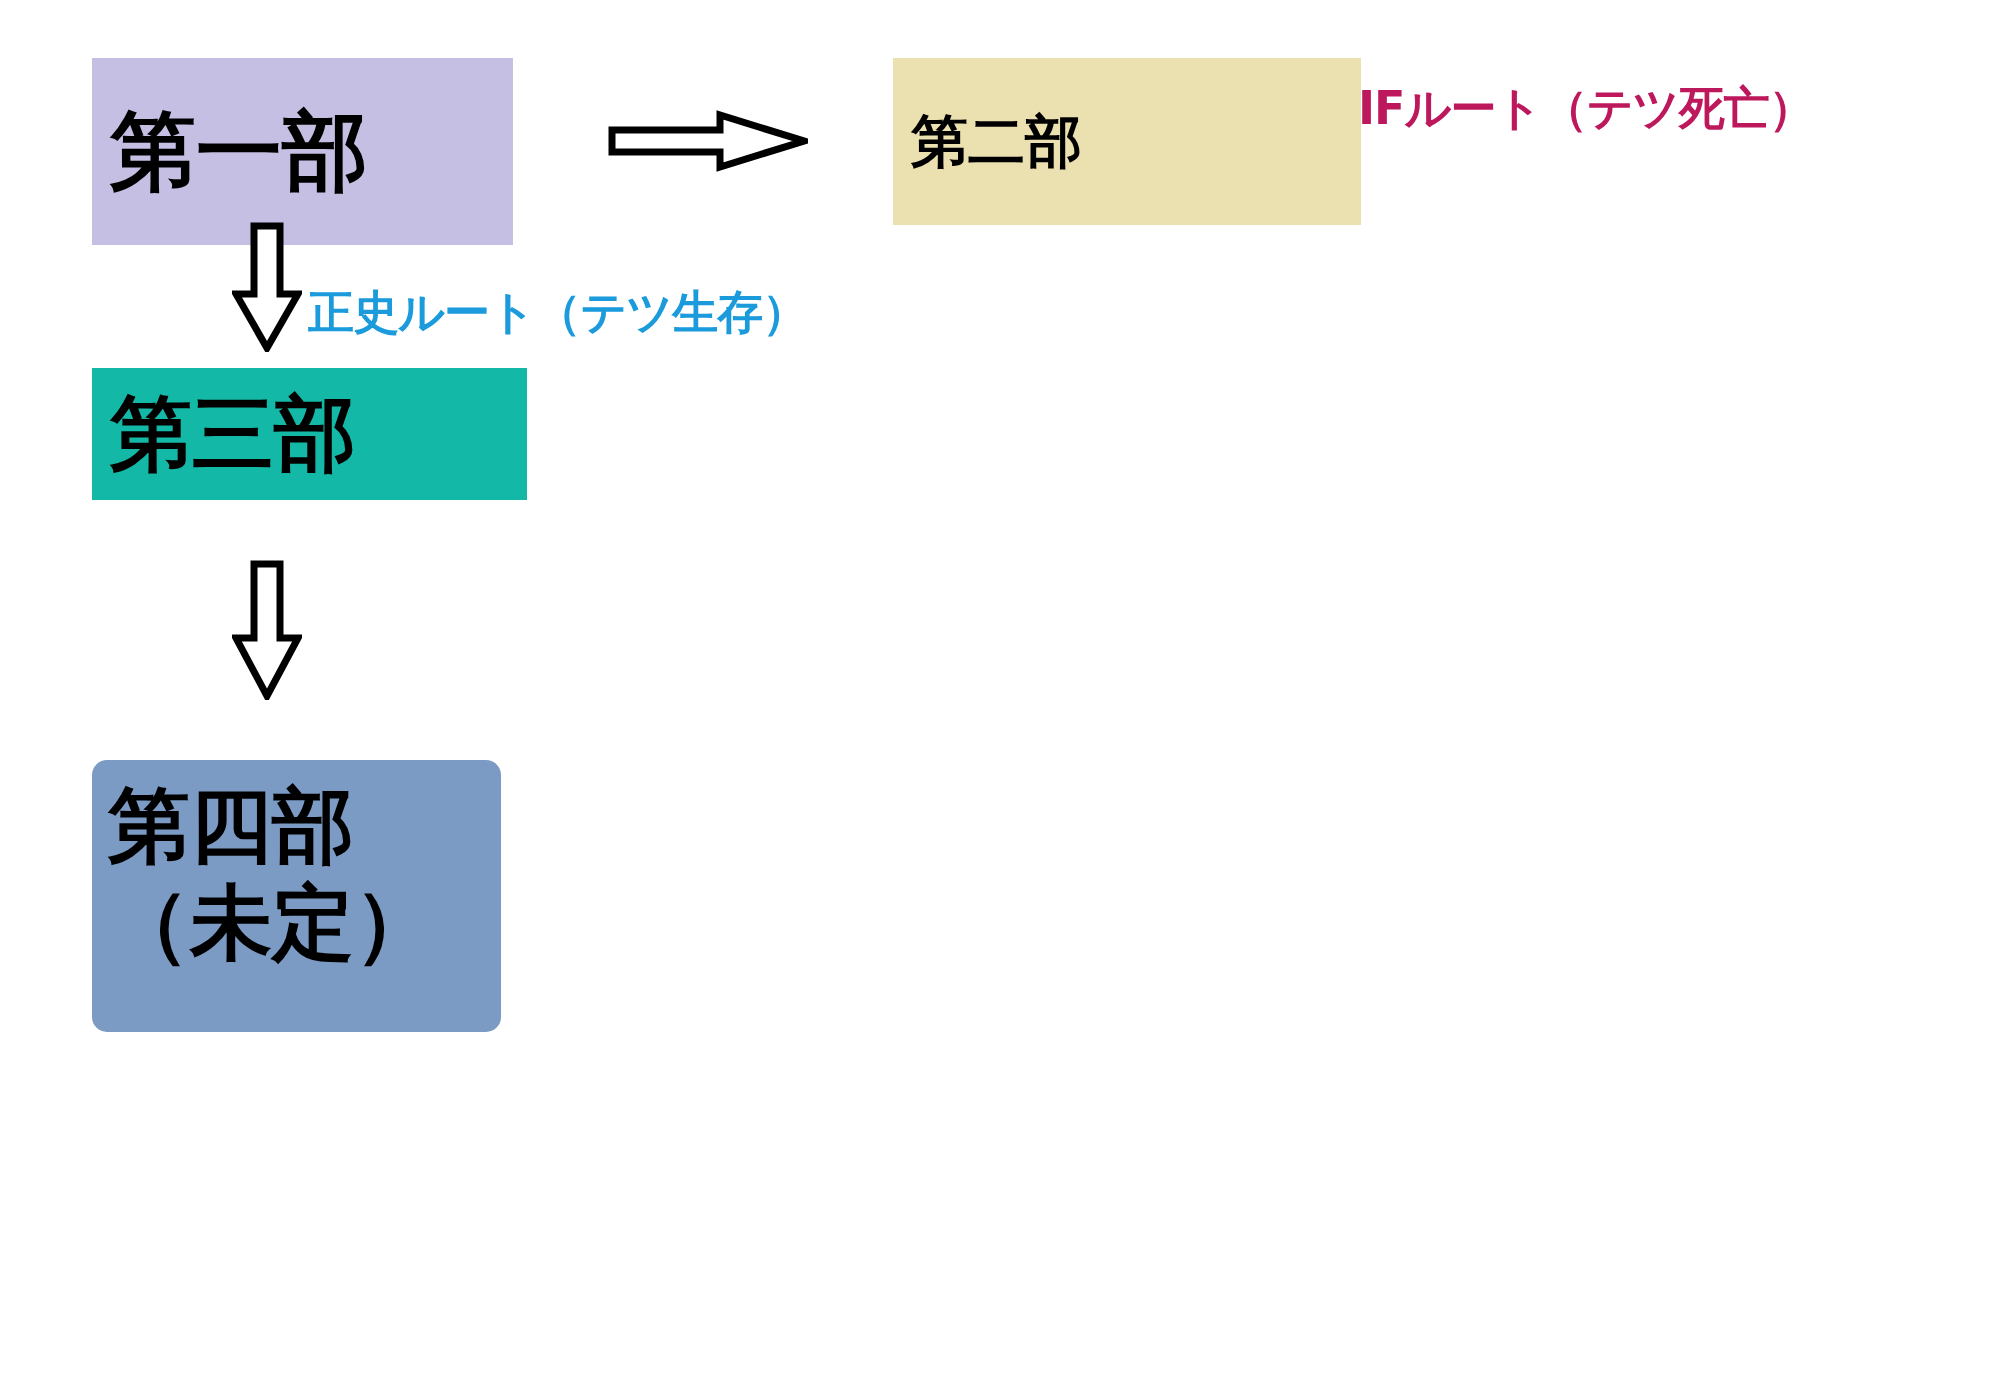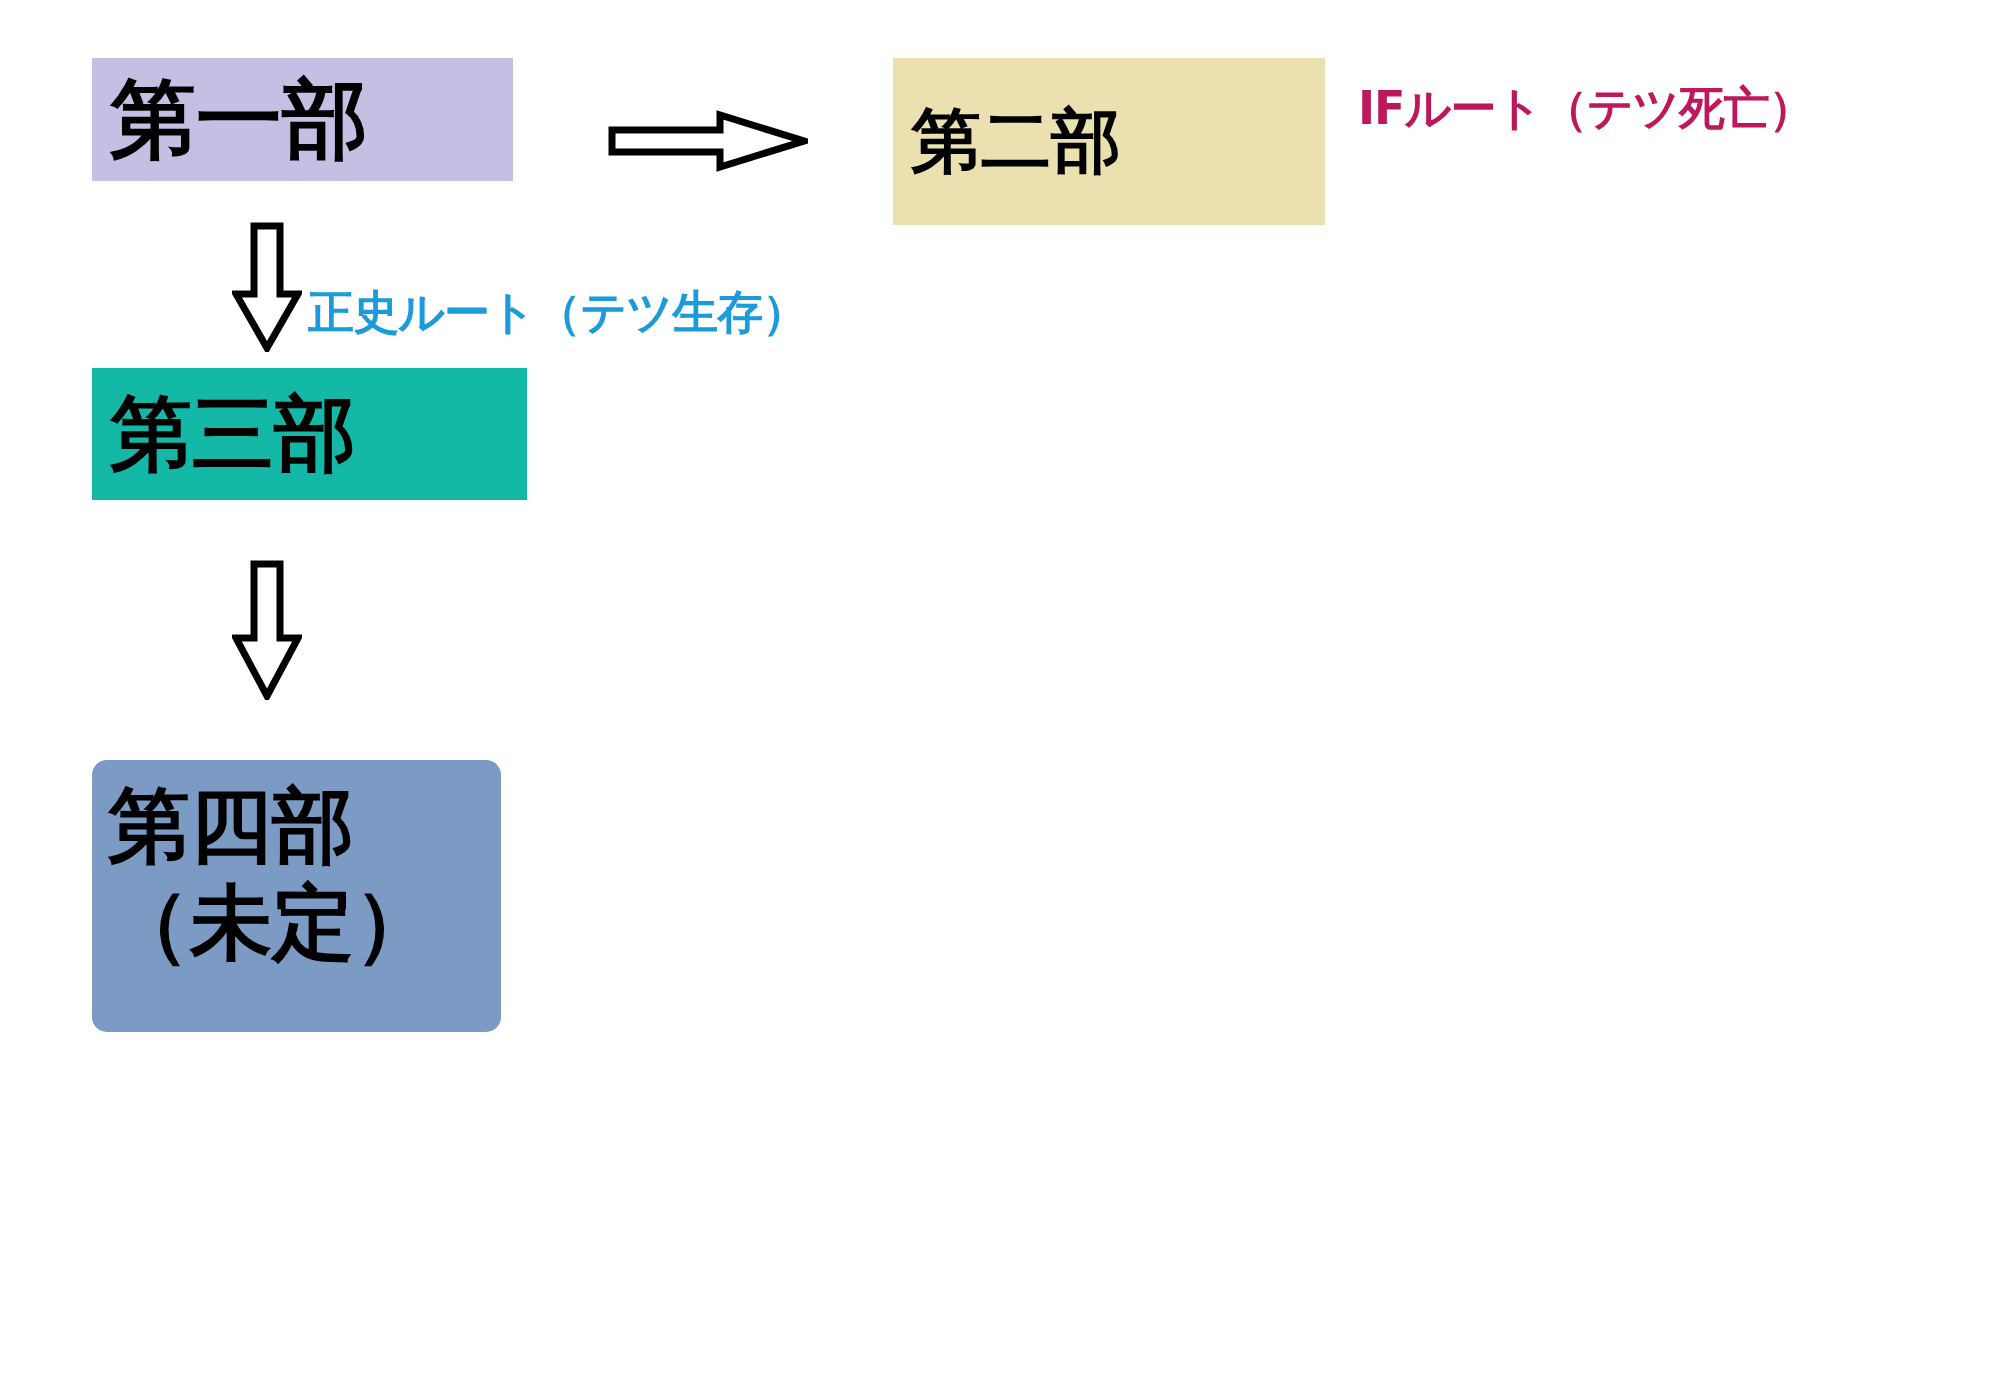--- a/index.html
+++ b/index.html
@@ -24,30 +24,30 @@
     flex-direction: column;
     justify-content: center;
     color: #000000;
     font-weight: 700;
     line-height: 1.18;
     white-space: pre;
   }
   
   #box-part1 {
     left: 92px;  top: 58px;
-    width: 421px; height: 123px;
+    width: 421px; height: 187px;
     background: #C5BFE4;
     font-size: 86px;
     padding-left: 18px;
   }
   #box-part2 {
     left: 893px; top: 58px;
-    width: 432px; height: 167px;
+    width: 468px; height: 167px;
     background: #EBE0AF;
-    font-size: 70px;
+    font-size: 57px;
     padding-left: 18px;
   }
   #box-part3 {
     left: 92px;  top: 368px;
     width: 435px; height: 132px;
     background: #C5BFE4;
     font-size: 82px;
     padding-left: 18px;
   }
   #box-part4 {

